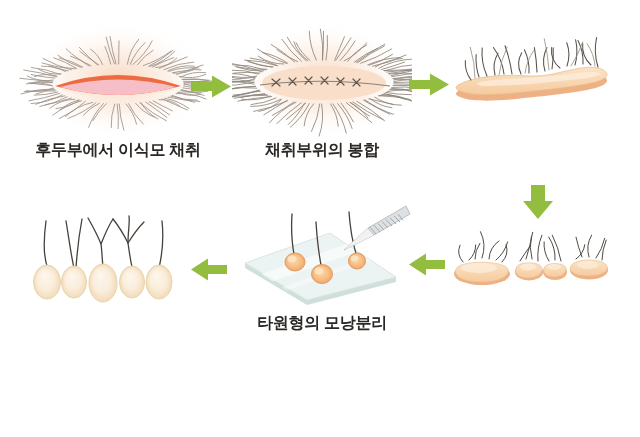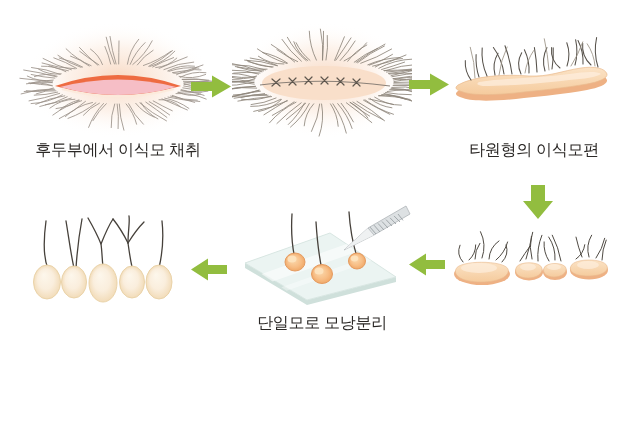--- a/index.html
+++ b/index.html
@@ -3,21 +3,21 @@
 <meta charset="utf-8">
 <style>
   html,body{margin:0;padding:0;background:#ffffff;}
   #canvas{
     position:relative;width:640px;height:437px;background:#ffffff;overflow:hidden;
     font-family:"Liberation Sans","DejaVu Sans",sans-serif;
   }
   .art{position:absolute;}
   .art svg{display:block;}
   .caption{
-    position:absolute;text-align:center;font-size:16px;font-weight:400;
+    position:absolute;text-align:center;font-size:16px;font-weight:700;
     color:#2a2725;letter-spacing:-0.3px;line-height:19px;white-space:nowrap;
   }
   .caption span{display:block;}
   .arrow{position:absolute;}
   .arrow svg{display:block;}
 </style>
 </head>
 <body>
 
 <div id="canvas">
@@ -277,20 +277,21 @@
       <g stroke="#5f574e" stroke-width="1.2" stroke-linecap="round">
         <path d="M40,71 L48,78 M48,71 L40,78"></path>
         <path d="M57,70 L64,77 M64,70 L57,77"></path>
         <path d="M73,69 L80,76 M80,69 L73,76"></path>
         <path d="M89,69 L96,76 M96,69 L89,76"></path>
         <path d="M105,70 L112,77 M112,70 L105,77"></path>
         <path d="M121,71 L128,78 M128,71 L121,78"></path>
       </g>
     </svg>
   </div>
+  <div class="caption" style="left:232px;top:140px;width:180px;">채취부위의 봉합</div>
 
   <div class="arrow" style="left:409px;top:73px;">
     <svg width="40" height="23" viewBox="0 0 40 23">
       <polygon points="0,7 21,7 21,0.5 40,11.5 21,22.5 21,16 0,16" fill="#92bd3f"></polygon>
     </svg>
   </div>
 
   <div class="art" style="left:449px;top:8px;">
     <svg width="170" height="130" viewBox="0 0 170 130">
       <path d="M9,83 C25,74 55,72 80,74 C100,75 112,69 132,66 C145,64 156,66 158,72 C159,76 150,80 138,82 C115,86 95,88 75,90 C50,93 25,94 14,90 C7,88 5,86 9,83 Z" fill="#eeb184"></path>
@@ -318,21 +319,20 @@
       <g id="hair3b">
           <path d="M26 70 Q25.8 54.3 21.3 39.3" stroke="#9a9184" stroke-width="0.85" fill="none" stroke-linecap="round"></path>
           <path d="M50 67 Q51.8 52.4 58.1 39.0" stroke="#9a9184" stroke-width="0.85" fill="none" stroke-linecap="round"></path>
           <path d="M76 65 Q77.7 52.7 84.7 42.5" stroke="#9a9184" stroke-width="0.85" fill="none" stroke-linecap="round"></path>
           <path d="M100 62 Q98.8 46.2 95.3 30.8" stroke="#9a9184" stroke-width="0.85" fill="none" stroke-linecap="round"></path>
           <path d="M122 58 Q129.3 46.6 133.8 33.9" stroke="#9a9184" stroke-width="0.85" fill="none" stroke-linecap="round"></path>
           <path d="M146 58 Q145.0 45.9 138.2 35.8" stroke="#9a9184" stroke-width="0.85" fill="none" stroke-linecap="round"></path>
         </g>
     </svg>
   </div>
-  <div class="caption" style="left:449px;top:140px;width:170px;">타원형의 이식모편</div>
 
   <div class="arrow" style="left:523px;top:185px;">
     <svg width="30" height="34" viewBox="0 0 30 34">
       <polygon points="8,0 22,0 22,16 30,16 15,34 0,16 8,16" fill="#92bd3f"></polygon>
     </svg>
   </div>
 
   <div class="art" style="left:449px;top:215px;">
     <svg width="170" height="80" viewBox="0 0 170 80">
       <g id="hair4">
@@ -399,21 +399,21 @@
         <ellipse cx="122.5" cy="56.5" rx="3.8" ry="3" fill="#fde3bf" opacity="0.9"></ellipse>
       </g>
       <g>
         <polygon points="112,48 136,26 174,4 178,12 142,33" fill="#dde1e3" stroke="#aeb4b8" stroke-width="0.8"></polygon>
         <polygon points="112,48 136,26 142,33" fill="#eff1f2"></polygon>
         <path d="M136,26 L142,33" stroke="#aeb4b8" stroke-width="0.8"></path>
         <path d="M138,25.1 L144,32 M142,23.2 L148,30 M146,21.4 L152,28 M150,19.5 L156,26 M154,17.6 L160,24 M158,15.8 L164,22 M162,13.9 L168,20 M166,12 L171,18.4" stroke="#9aa0a4" stroke-width="0.9"></path>
       </g>
     </svg>
   </div>
-  <div class="caption" style="left:232px;top:313px;width:180px;">단일모로 모낭분리</div>
+  <div class="caption" style="left:232px;top:313px;width:180px;">타원형의 모낭분리</div>
 
   <div class="arrow" style="left:191px;top:258px;">
     <svg width="36" height="23" viewBox="0 0 36 23">
       <polygon points="36,7 17,7 17,0.5 0,11.5 17,22.5 17,16 36,16" fill="#92bd3f"></polygon>
     </svg>
   </div>
 
   <div class="art" style="left:12px;top:213px;">
     <svg width="200" height="95" viewBox="0 0 200 95">
       <g stroke="#46413b" stroke-width="1.3" fill="none" stroke-linecap="round">

